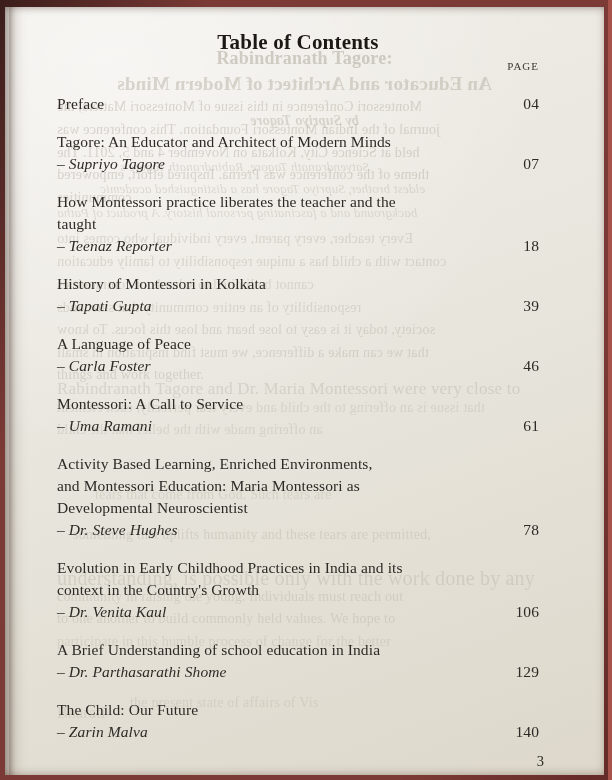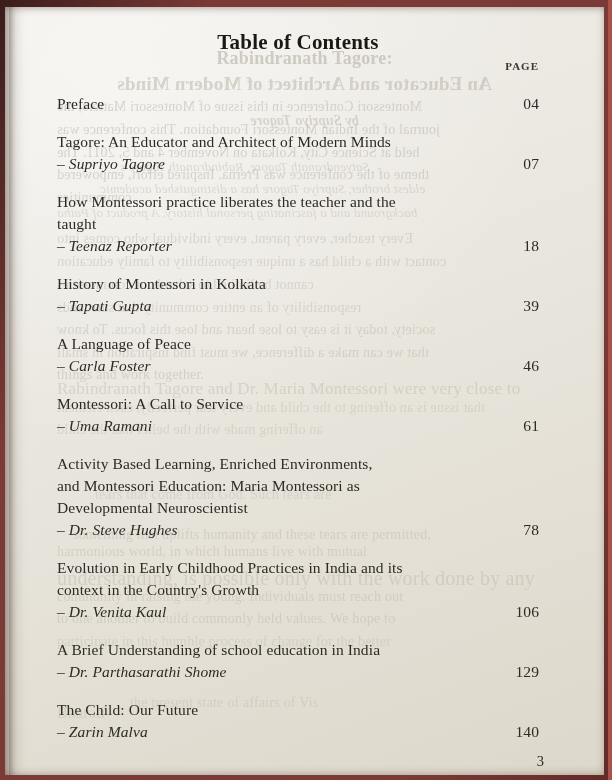--- a/index.html
+++ b/index.html
@@ -57,21 +57,21 @@
     line-height: 30px;
     font-weight: bold;
     color: var(--ink_title, #1c1915);
     letter-spacing: 0.2px;
   }
   .col-header-row {
     text-align: right;
     font-size: 11px;
     line-height: 14px;
     margin-top: 2px;
-    font-weight: bold;
+    font-weight: normal;
     letter-spacing: 1px;
     color: #3c3831;
   }
   .toc-list { margin-top: 20px; }
   .toc-entry {
     margin-bottom: 16px;
     font-size: 15.5px;
     line-height: 22px;
     color: var(--ink, #2d2a26);
     letter-spacing: 0.1px;
@@ -114,21 +114,20 @@
         <div class="ghost-line mirrored" style="top: 270px; left: 52px; font-size: 14px; opacity: 0.32;">cannot be limited to schools or communities</div>
         <div class="ghost-line mirrored" style="top: 293px; left: 52px; font-size: 14px; opacity: 0.32;">responsibility of an entire community that surrounds</div>
         <div class="ghost-line mirrored" style="top: 315px; left: 52px; font-size: 14px; opacity: 0.34;">society, today it is easy to lose heart and lose this focus. To know</div>
         <div class="ghost-line mirrored" style="top: 338px; left: 52px; font-size: 14px; opacity: 0.34;">that we can make a difference, we must find inspiration in small</div>
         <div class="ghost-line" style="top: 360px; left: 52px; font-size: 14px; opacity: 0.36;">things and work together.</div>
         <div class="ghost-line" style="top: 372px; left: 52px; font-size: 17px; opacity: 0.32;">Rabindranath Tagore and Dr. Maria Montessori were very close to</div>
         <div class="ghost-line mirrored" style="top: 393px; left: 52px; font-size: 14px; opacity: 0.28;">that issue is an offering to the child and every tear perfectly, each element</div>
         <div class="ghost-line mirrored" style="top: 415px; left: 52px; font-size: 14px; opacity: 0.28;">an offering made with the belief that the child</div>
         <div class="ghost-line" style="top: 480px; left: 90px; font-size: 14px; opacity: 0.26;">tears that come from God. Such tears are</div>
         <div class="ghost-line" style="top: 520px; left: 52px; font-size: 14px; opacity: 0.3; margin-left: 16px;">something that uplifts humanity and these tears are permitted,</div>
-        <div class="ghost-line" style="top: 537px; left: 52px; font-size: 14px; opacity: 0.3;">harmonious world, in which humans live with mutual</div>
         <div class="ghost-line" style="top: 560px; left: 52px; font-size: 20px; opacity: 0.3;">understanding, is possible only with the work done by any</div>
         <div class="ghost-line" style="top: 582px; left: 52px; font-size: 14px; opacity: 0.3;">community in raising the young. Individuals must reach out</div>
         <div class="ghost-line" style="top: 604px; left: 52px; font-size: 14px; opacity: 0.3;">to one another to build commonly held values. We hope to</div>
         <div class="ghost-line" style="top: 627px; left: 52px; font-size: 14px; opacity: 0.26;">participate in this humble process of change for the better</div>
         <div class="ghost-line" style="top: 688px; left: 125px; font-size: 14px; opacity: 0.26;">the present state of affairs of Vis</div>
         <div class="ghost-line" style="top: 697px; left: 52px; font-size: 16px; opacity: 0.26;">Bharati</div>
       </div>
 
     <div class="page-edge"></div>
 

